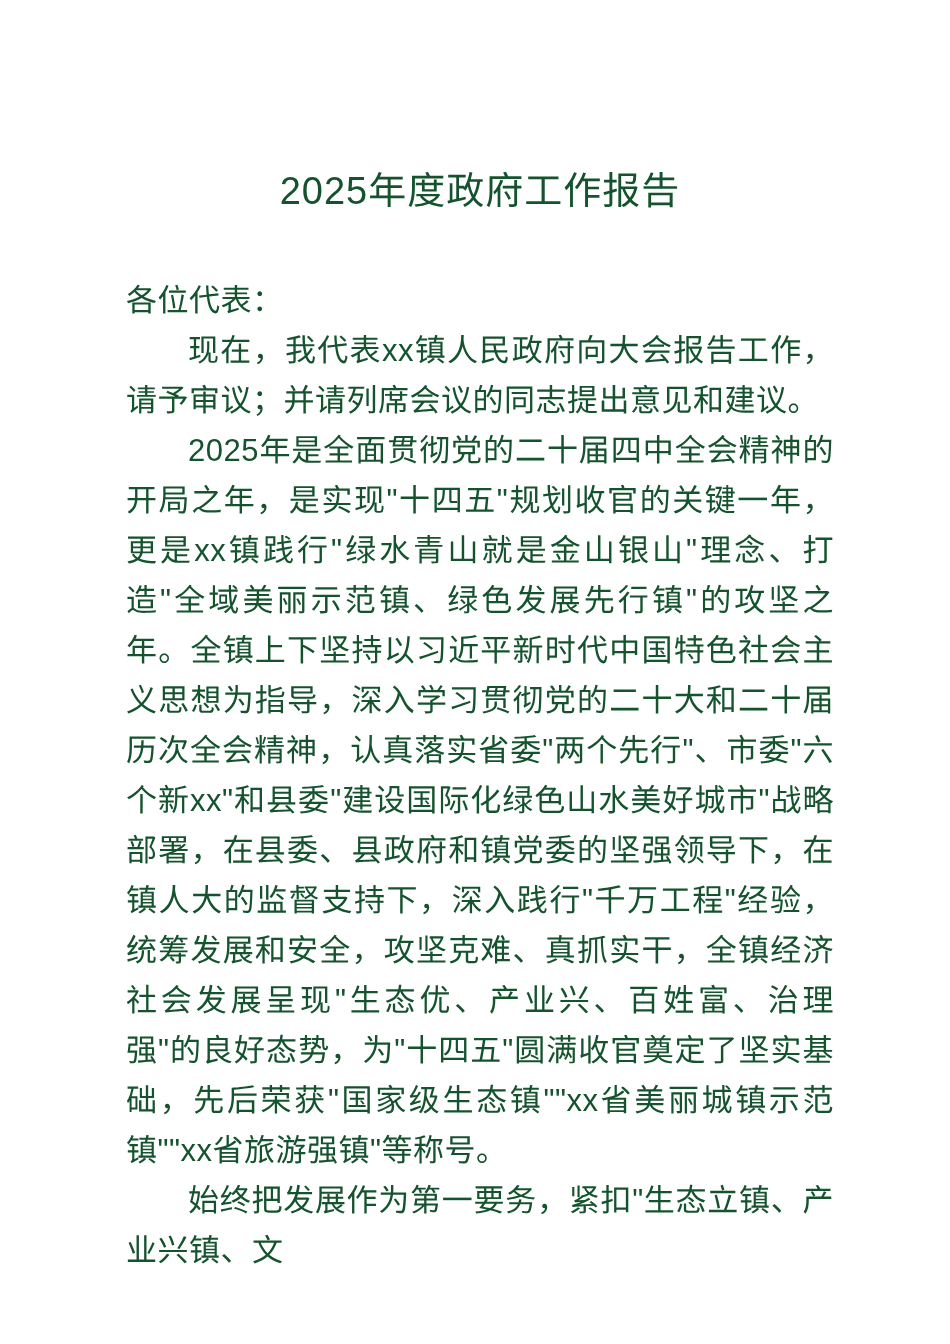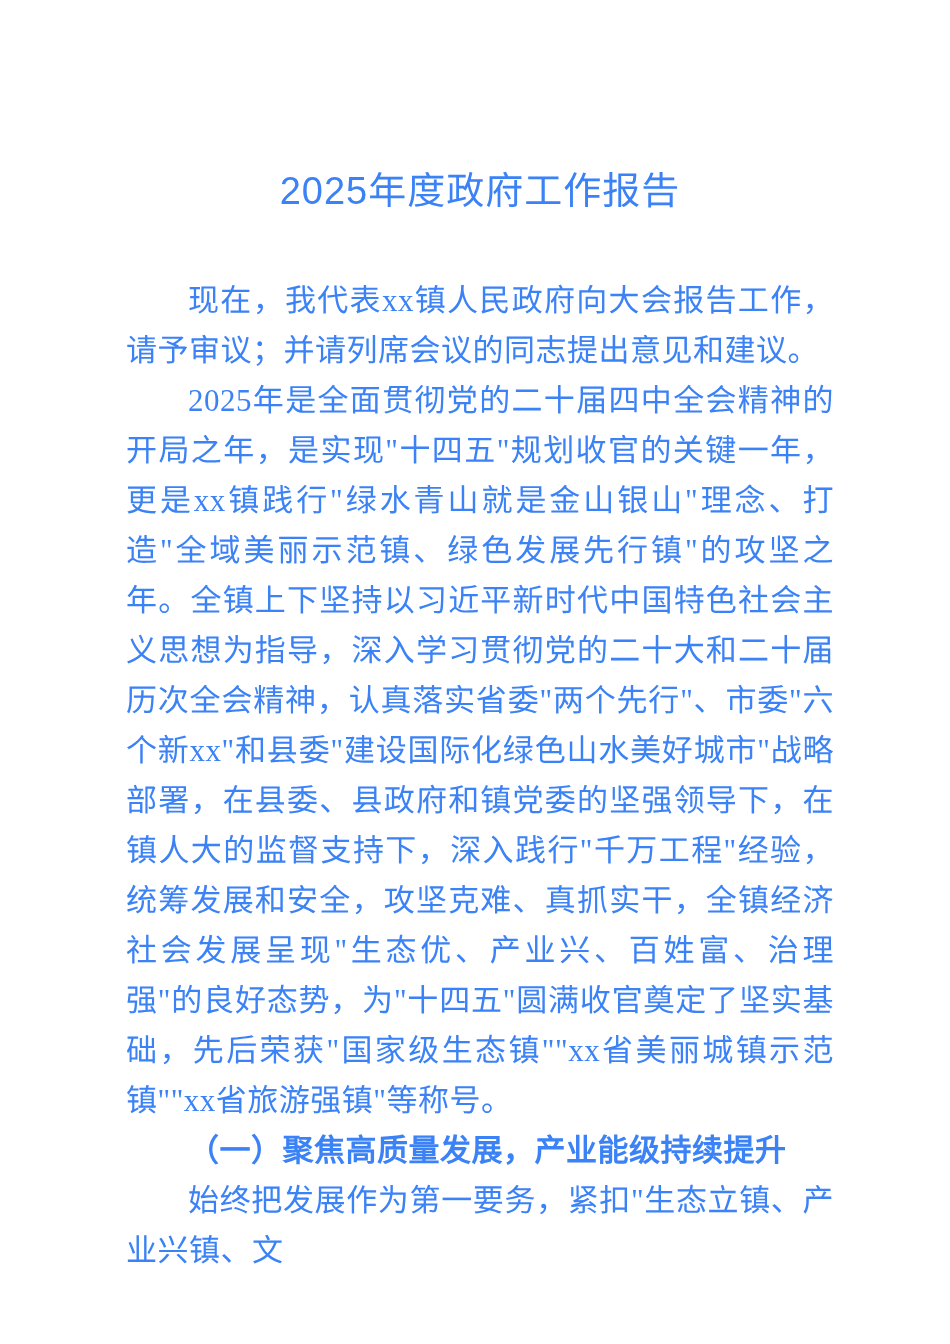--- a/index.html
+++ b/index.html
@@ -6,21 +6,21 @@
     margin: 0;
     padding: 0;
     background: #ffffff;
   }
   .page {
     position: relative;
     width: 950px;
     height: 1344px;
     background: #ffffff;
     overflow: hidden;
-    color: #3b82f6;
+    color: #14532d;
     font-family: "Liberation Sans", "DejaVu Sans", sans-serif;
   }
   .content {
     padding: 168px 116px 0 126px;
   }
   .doc-title {
     margin: 0 0 62px 0;
     font-size: 38px;
     line-height: 1.22;
     font-weight: 500;
@@ -31,32 +31,31 @@
   .para {
     margin: 0;
     font-size: 31px;
     line-height: 50px;
     text-align: justify;
     letter-spacing: 0.5px;
     word-break: break-all;
   }
   .para.indent {
     text-indent: 2em;
-    font-family: Liberation Serif, serif;
   }
   .para.bold {
     font-weight: 700;
   }
 </style>
 </head>
 <body>
 
 <div class="page">
   <div class="content">
     <h1 class="doc-title">2025年度政府工作报告</h1>
     <div>
+        <p class="para">各位代表：</p>
         <p class="para indent">现在，我代表xx镇人民政府向大会报告工作，请予审议；并请列席会议的同志提出意见和建议。</p>
         <p class="para indent">2025年是全面贯彻党的二十届四中全会精神的开局之年，是实现"十四五"规划收官的关键一年，更是xx镇践行"绿水青山就是金山银山"理念、打造"全域美丽示范镇、绿色发展先行镇"的攻坚之年。全镇上下坚持以习近平新时代中国特色社会主义思想为指导，深入学习贯彻党的二十大和二十届历次全会精神，认真落实省委"两个先行"、市委"六个新xx"和县委"建设国际化绿色山水美好城市"战略部署，在县委、县政府和镇党委的坚强领导下，在镇人大的监督支持下，深入践行"千万工程"经验，统筹发展和安全，攻坚克难、真抓实干，全镇经济社会发展呈现"生态优、产业兴、百姓富、治理强"的良好态势，为"十四五"圆满收官奠定了坚实基础，先后荣获"国家级生态镇""xx省美丽城镇示范镇""xx省旅游强镇"等称号。</p>
-        <p class="para indent bold">（一）聚焦高质量发展，产业能级持续提升</p>
         <p class="para indent">始终把发展作为第一要务，紧扣"生态立镇、产业兴镇、文</p>
       </div>
   </div>
 </div>
 
 </body></html>

